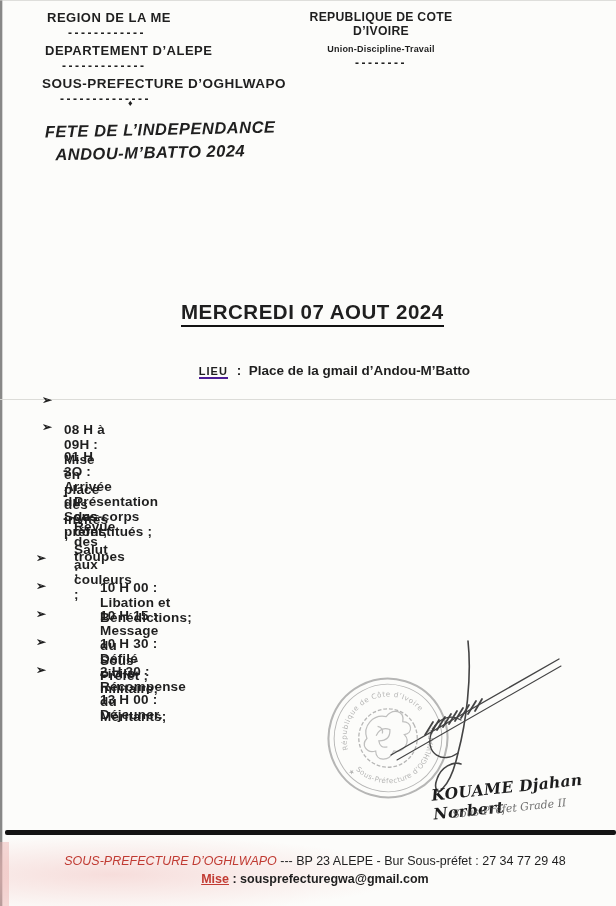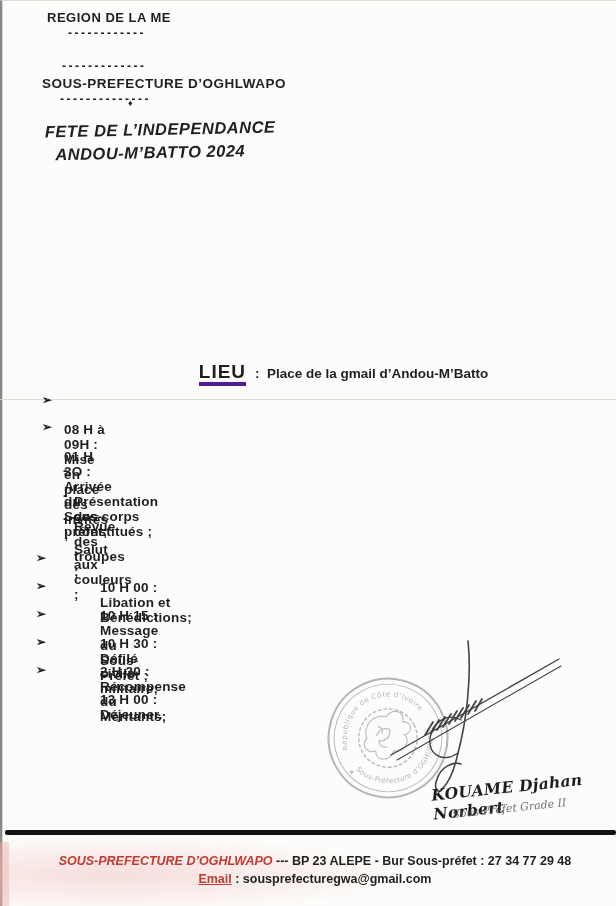--- a/index.html
+++ b/index.html
@@ -37,71 +37,78 @@
   .ev1,.ev2{font-size:16.5px;font-weight:700;font-style:italic;letter-spacing:.5px;}
   .ev2{margin-left:10px;margin-top:4px;}
   
   .title{left:222px;top:212px;font-size:27px;font-weight:800;letter-spacing:1.5px;
     border-bottom:3.5px solid #121212;padding:0 2px 2px 2px;}
   
   .dateh{left:181px;top:300px;font-size:20.5px;font-weight:800;letter-spacing:.5px;
     border-bottom:2.5px solid #121212;padding-bottom:1px;}
   
   .lieu{left:181px;top:343px;white-space:pre-wrap;}
-  .lieu-label{font-size:19px;font-weight:800;border-bottom:4px solid #4c1d95;letter-spacing:1px;}
+  .lieu-label{font-size:11px;font-weight:800;border-bottom:2px solid #4c1d95;letter-spacing:1px;}
   .lieu-value{font-size:13.5px;font-weight:700;margin-left:9px;}
   
   .row{height:18px;white-space:pre-wrap;font-weight:700;font-size:13.5px;}
   .row .bullet{position:absolute;font-size:12px;top:1px;}
   .row .itext{position:absolute;letter-spacing:.2px;}
   .g1{left:0;}  .g1 .bullet{left:42px;} .g1 .itext{left:64px;}
   .sub{left:0;} .sub .bullet{left:63px;top:-2px;font-size:14px;} .sub .itext{left:74px;}
   .g2{left:0;}  .g2 .bullet{left:36px;} .g2 .itext{left:57px;margin-left:43px;}
   
   .stamp{left:322px;top:672px;width:132px;height:132px;transform:rotate(-28deg);opacity:.62;}
   .stamp text{font-family:"DejaVu Sans", sans-serif;}
   
   .sig{left:373px;top:633px;width:205px;height:172px;opacity:.88;}
   .sig-name{left:432px;top:776px;font-family:"DejaVu Serif", serif;font-style:italic;
     font-weight:700;font-size:15.5px;color:#1d1d1d;transform:rotate(-6deg);letter-spacing:.3px;}
   .sig-role{left:452px;top:802px;font-family:"DejaVu Serif", serif;font-style:italic;
     font-size:11px;color:#4f4f4f;opacity:.8;transform:rotate(-6deg);}
   
   .rule{left:5px;top:830px;width:611px;height:5px;background:#141414;border-radius:2px;}
-  .f1{left:0;top:840px;width:616px;text-align:center;font-size:12.5px;font-weight:700;white-space:pre-wrap;}
+  .f1{left:0;top:840px;width:616px;text-align:center;font-size:12.5px;font-weight:400;white-space:pre-wrap;}
   .f1 .org{font-style:italic;}
   .f2{left:0;top:858px;width:616px;text-align:center;font-size:12.5px;font-weight:700;white-space:pre-wrap;}
   .f2 .email-label{text-decoration:underline;}
 </style>
 </head>
 <body>
 
 <div class="page">
 
   <div class="abs edge-left"></div>
   <div class="abs edge-left2"></div>
   <div class="abs edge-top"></div>
   <div class="abs scanline"></div>
   <div class="abs pink1"></div>
   <div class="abs pink2"></div>
 
   <div class="abs hl hl1">REGION DE LA ME</div>
   <div class="abs dashes sep1">------------</div>
+  <div class="abs hl hl2">DEPARTEMENT D’ALEPE</div>
   <div class="abs dashes sep2">-------------</div>
   <div class="abs hl hl3">SOUS-PREFECTURE D’OGHLWAPO</div>
   <div class="abs dashes sep3">--------------</div>
   <div class="abs hmark">♦</div>
 
+  <div class="abs hr-block">
+    <div class="hr1">REPUBLIQUE DE COTE D’IVOIRE</div>
+    <div class="hr-motto">Union-Discipline-Travail</div>
+    <div class="dashes hr-sep">--------</div>
+  </div>
 
   <div class="abs event">
     <div class="ev1">FETE DE L’INDEPENDANCE</div>
     <div class="ev2">ANDOU-M’BATTO 2024</div>
   </div>
 
 
+  <div class="abs dateh">MERCREDI 07 AOUT 2024</div>
 
   <div class="abs lieu">
     <span class="lieu-label">LIEU</span><span class="lieu-value">:  Place de la gmail d’Andou-M’Batto</span>
   </div>
 
   <div class="abs row g1" style="top:392px">
     <span class="bullet">➢</span>
     <span class="itext">08 H à 09H : Mise en place des invités ;</span>
   </div>
   <div class="abs row g1" style="top:419px">
@@ -177,16 +184,16 @@
   </svg>
 
   <div class="abs sig-name">KOUAME Djahan Norbert</div>
   <div class="abs sig-role">Sous-Préfet Grade II</div>
 
   <div class="abs rule"></div>
   <div class="abs f1">
     <span class="org" style="color:#c03a32">SOUS-PREFECTURE D’OGHLWAPO</span><span> --- BP 23 ALEPE - Bur Sous-préfet : 27 34 77 29 48</span>
   </div>
   <div class="abs f2">
-    <span class="email-label" style="color:#c23b33">Email</span><span> : sousprefecturegwa@gmail.com</span>
+    <span class="email-label" style="color:#c23b33">Mise</span><span> : sousprefecturegwa@gmail.com</span>
   </div>
 
 </div>
 
 </body></html>

